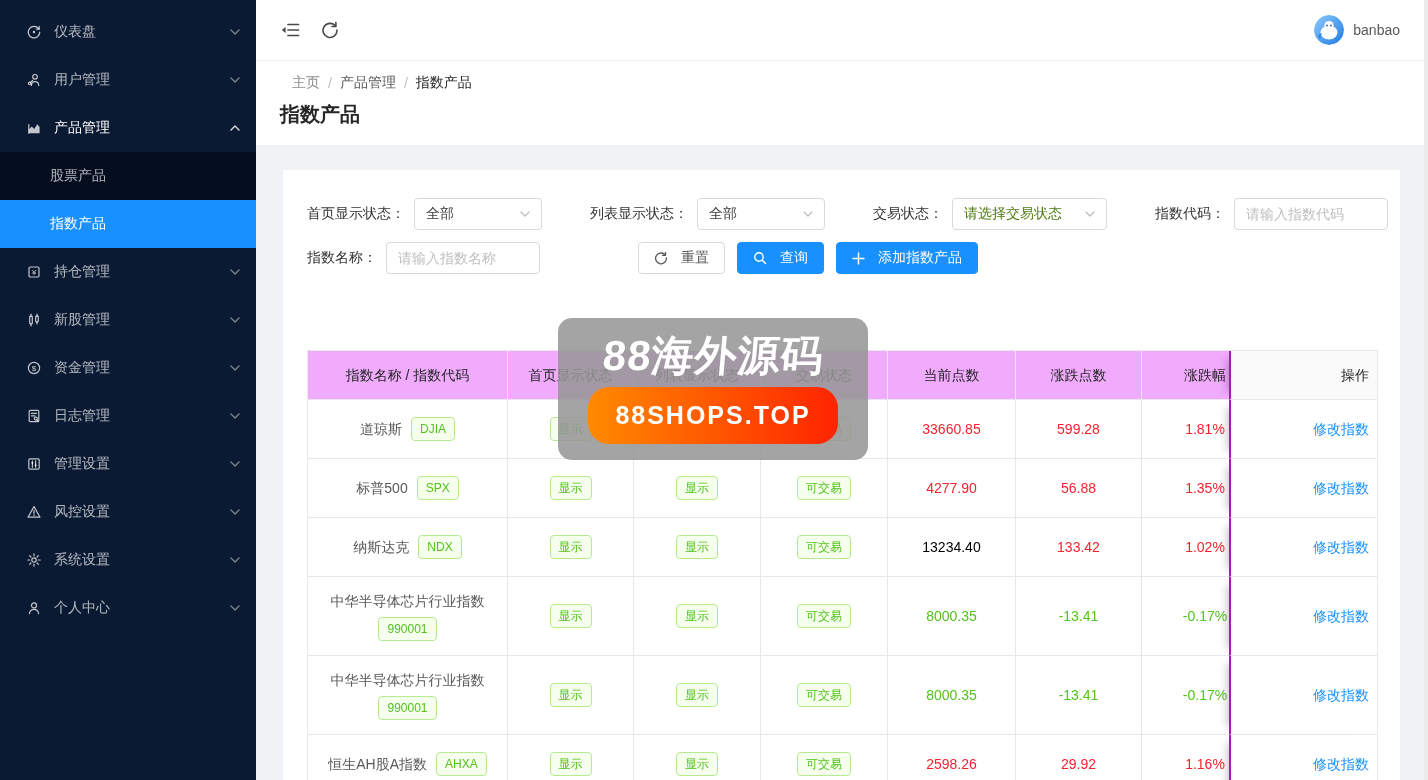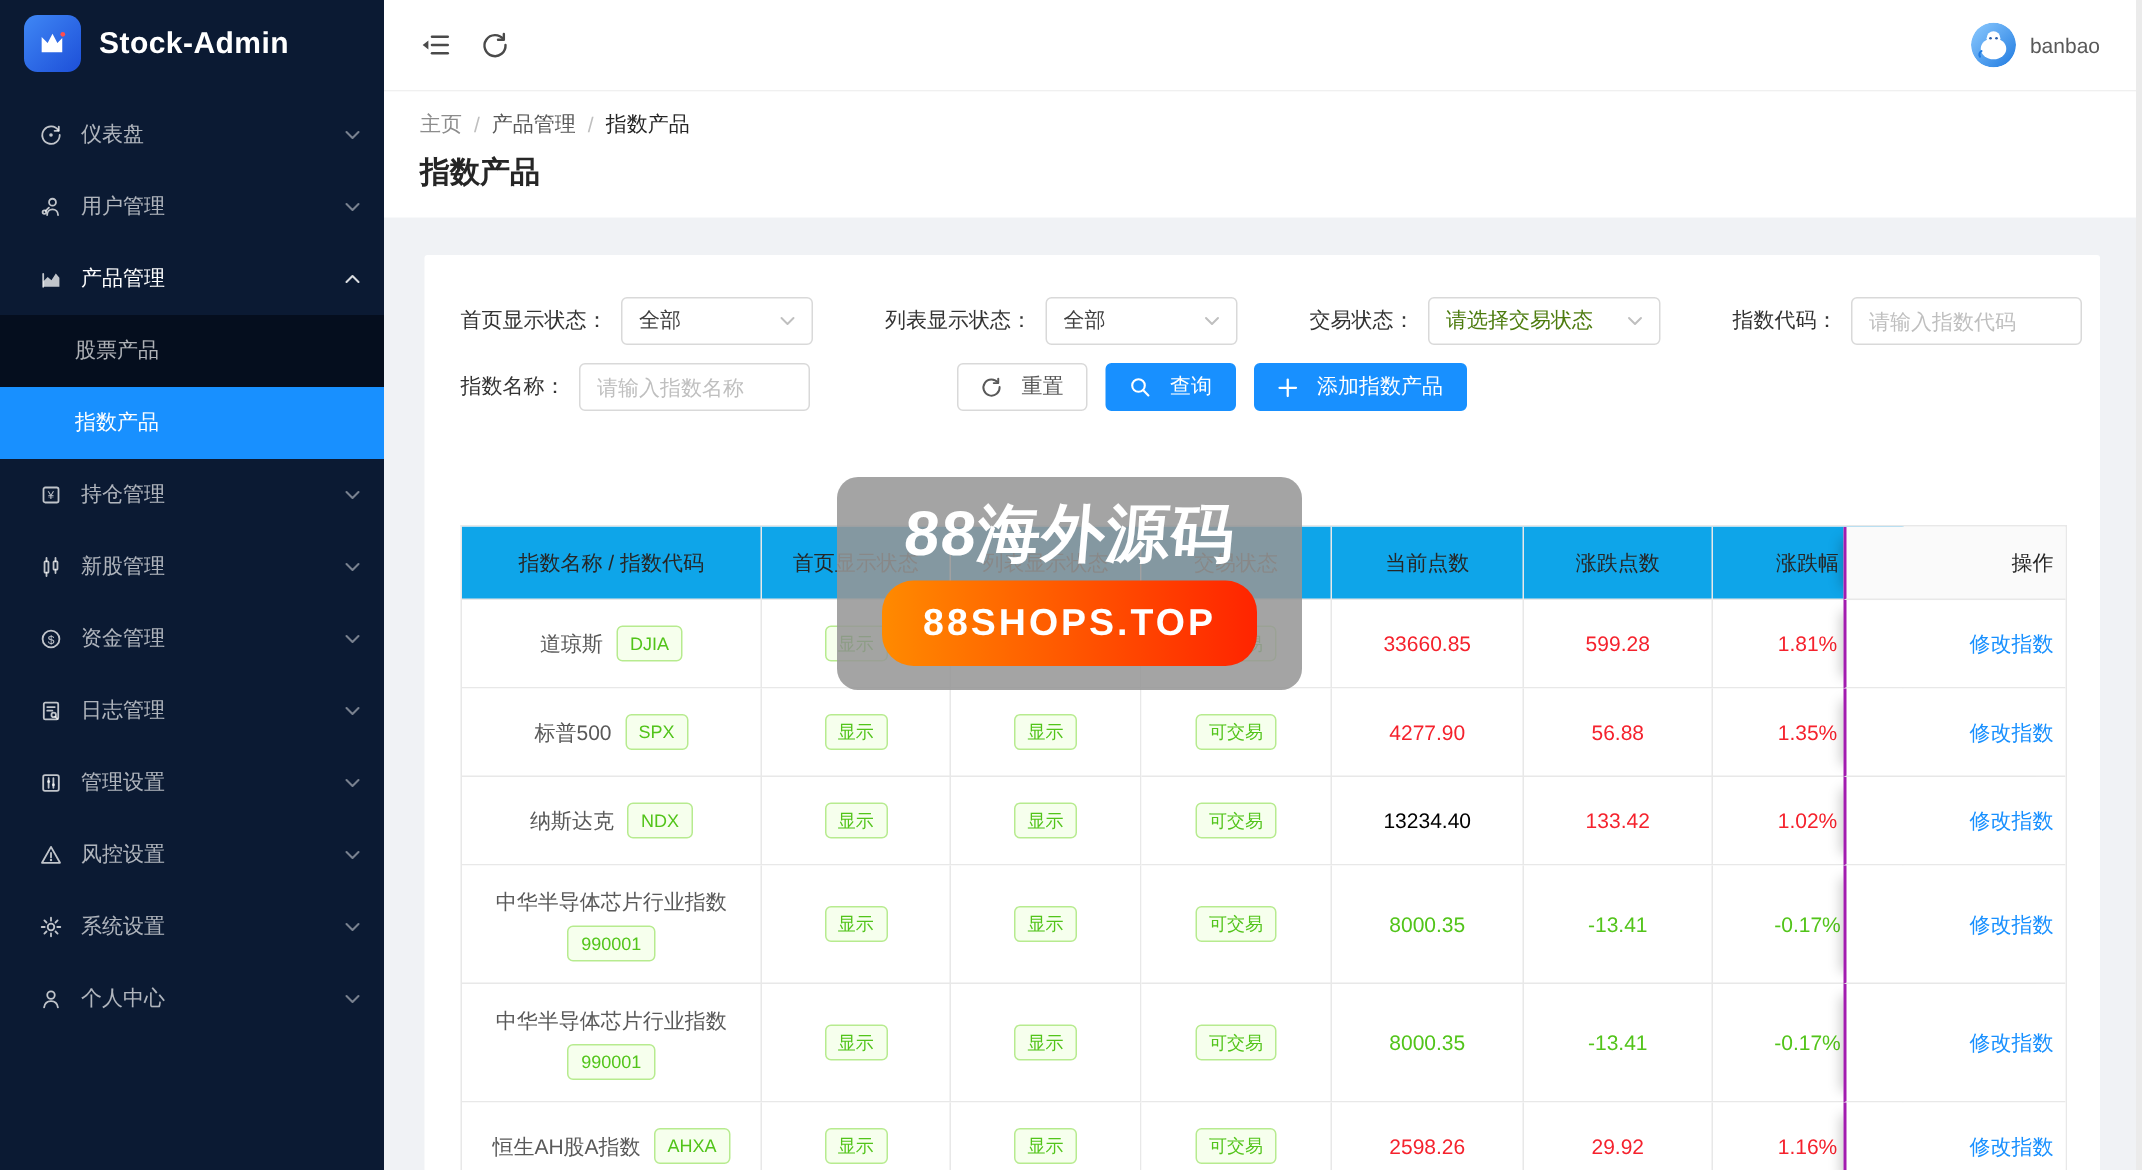--- a/index.html
+++ b/index.html
@@ -27,21 +27,21 @@
   .submenu-item.active{background:#1890ff;color:#fff;}
   
   .main{flex:1;display:flex;flex-direction:column;height:780px;overflow:hidden;background:#f0f2f5;min-width:0;}
   .topbar{height:60px;flex:0 0 60px;background:#fff;border-bottom:1px solid #f0f0f0;display:flex;align-items:center;padding:0 28px 0 24px;}
   .tb-icon{width:20px;height:20px;display:flex;align-items:center;justify-content:center;color:#4a4a4a;cursor:pointer;}
   .tb-icon + .tb-icon{margin-left:20px;}
   .tb-right{margin-left:auto;display:flex;align-items:center;gap:9px;cursor:pointer;}
   .avatar{width:30px;height:30px;border-radius:50%;overflow:hidden;flex:0 0 30px;}
   .username{font-size:14px;color:#595959;}
   .page-head{background:#fff;padding:13px 24px 17px;}
-  .breadcrumb{font-size:14px;display:flex;gap:8px;align-items:center;}
+  .breadcrumb{font-size:14px;display:flex;gap:8px;align-items:center;margin-left:12px;}
   .bc-link{color:#8c8c8c;cursor:pointer;}
   .bc-mid{color:#595959;cursor:pointer;}
   .bc-sep{color:#bfbfbf;}
   .bc-current{color:#262626;}
   .page-title{font-size:20px;font-weight:700;color:#262626;margin-top:9px;}
   .content{flex:1;padding:25px 28px 0 27px;overflow:hidden;}
   .card{background:#fff;border-radius:2px;position:relative;padding:28px 24px;height:1000px;box-sizing:border-box;}
   
   .frow{display:flex;align-items:center;}
   .frow2{margin-top:12px;}
@@ -57,21 +57,21 @@
   .tinput{width:130px;height:30px;border:1px solid #d9d9d9;border-radius:4px;padding:0 11px;font-size:14px;color:#262626;outline:none;
     font-family:"Liberation Sans","DejaVu Sans",sans-serif;}
   .tinput::placeholder{color:#bfbfbf;}
   .btn{height:32px;border-radius:4px;font-size:14px;display:inline-flex;align-items:center;gap:13px;padding:0 15px;cursor:pointer;box-sizing:border-box;white-space:nowrap;}
   .btn-default{background:#fff;border:1px solid #d9d9d9;color:#595959;margin-left:50px;}
   .btn-primary{background:#1890ff;border:1px solid #1890ff;color:#fff;margin-left:12px;}
   
   .twrap{margin-top:76px;width:1069px;overflow:hidden;position:relative;border:1px solid #e8e8e8;border-bottom:0;}
   table{table-layout:fixed;width:1109px;border-collapse:separate;border-spacing:0;}
   th,td{text-align:center;font-size:14px;border-bottom:1px solid #e8e8e8;border-right:1px solid #e8e8e8;overflow:hidden;}
-  th{background:#0ea5e9;color:#262626;font-weight:500;padding:13px 8px;line-height:22px;}
+  th{background:#f0abfc;color:#262626;font-weight:500;padding:13px 8px;line-height:22px;}
   td{color:#595959;padding:17px 8px;line-height:22px;background:#fff;}
   tr.tall td{padding-top:14px;padding-bottom:14px;}
   th.op,td.op{position:sticky;right:0;border-right:0;border-left:2px solid #a21caf;
     box-shadow:-10px 0 8px -8px rgba(0,0,0,.22);text-align:right;}
   th.op{background:#fafafa;z-index:3;}
   td.op{background:#fff;z-index:2;}
   .tag{display:inline-block;background:#f6ffed;border:1px solid #b7eb8f;color:#52c41a;border-radius:4px;
     padding:1px 8px;font-size:12px;line-height:20px;white-space:nowrap;}
   .name-inline{display:inline-flex;align-items:center;gap:9px;}
   .name-stack .nm{line-height:21px;}
@@ -85,29 +85,20 @@
   .wm1{font-size:42px;font-weight:900;color:#fff;line-height:1;transform:skewX(-5deg);letter-spacing:1px;white-space:nowrap;}
   .wm2{margin-top:10px;background:linear-gradient(90deg,#ff8a00,#ff2400);border-radius:21px;padding:16px 27px;
     color:#fff;font-weight:800;font-size:25px;letter-spacing:2px;line-height:1;white-space:nowrap;}
   
   .scroll-strip{position:fixed;right:0;top:0;width:4px;height:780px;background:#ebebeb;z-index:20;}
 </style>
 </head>
 <body>
 
 <aside class="sidebar">
-  <div class="logo-row">
-    <span class="logo-icon">
-      <svg width="26" height="26" viewBox="0 0 36 36">
-        <path d="M8 26V12l5.5 5.5L18 9l4.5 8.5L27 13v13H8z" fill="#ffffff"></path>
-        <circle cx="27.5" cy="9.5" r="2.2" fill="#ff4d4f"></circle>
-      </svg>
-    </span>
-    <span class="logo-text">Stock-Admin</span>
-  </div>
   <nav class="menu">
       <div class="menu-item">
         <span class="mi-icon">
           <svg width="16" height="16" viewBox="0 0 16 16">
             <path d="M12.9 5 A5.8 5.8 0 1 0 13.8 8" stroke="currentColor" stroke-width="1.2" fill="none" stroke-linecap="round" stroke-linejoin="round"></path>
             <polyline points="13.2,2.4 13.2,5.2 10.4,5.2" stroke="currentColor" stroke-width="1.2" fill="none" stroke-linecap="round" stroke-linejoin="round"></polyline>
             <circle cx="8" cy="8" r="1.2" fill="currentColor"></circle>
           </svg>
         </span>
         <span class="mi-label">仪表盘</span>

